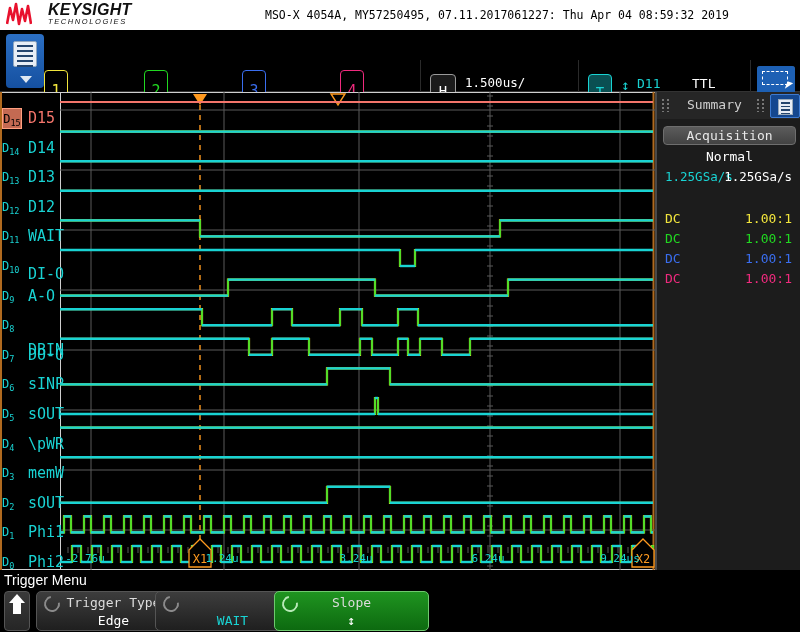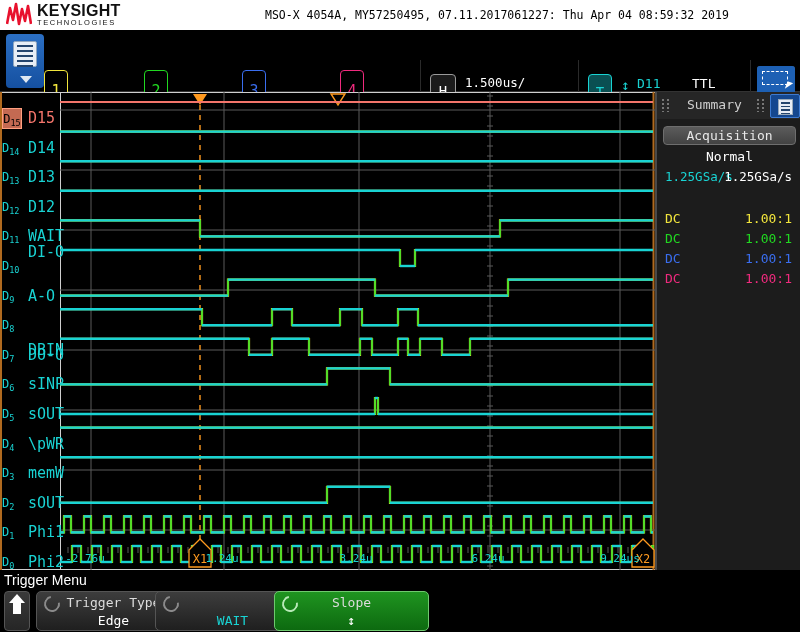--- a/index.html
+++ b/index.html
@@ -7,21 +7,21 @@
     width:800px; height:632px; background:#000;
     font-family:"DejaVu Sans Mono", monospace;
     overflow:hidden; position:relative;
   }
 
   
   #titlebar {
     position:absolute; left:0; top:0; width:800px; height:30px;
     background:#ffffff;
   }
-  #logo-wrap { position:absolute; left:6px; top:2px; display:flex; align-items:flex-end; gap:5px; }
+  #logo-wrap { position:absolute; left:6px; top:2px; display:flex; align-items:center; gap:16px;font-style:italic; }
   #logo-mark { width:26px; height:24px; }
   #logo-text { line-height:1; }
   #logo-name {
     font-family:"Liberation Sans", sans-serif;
     font-weight:bold; font-size:16px; color:#111; letter-spacing:.2px;
   }
   #logo-sub {
     font-family:"Liberation Sans", sans-serif;
     font-size:7.5px; color:#111; letter-spacing:1.6px;
   }
@@ -584,21 +584,21 @@
     <div class="ch-label red" style="top: 19px;">D15</div>
     <div class="ch-tag" style="top: 45.6px;"><span>D<sub>14</sub></span></div>
     <div class="ch-label" style="top: 48.6px;">D14</div>
     <div class="ch-tag" style="top: 75.2px;"><span>D<sub>13</sub></span></div>
     <div class="ch-label" style="top: 78.2px;">D13</div>
     <div class="ch-tag" style="top: 104.8px;"><span>D<sub>12</sub></span></div>
     <div class="ch-label" style="top: 107.8px;">D12</div>
     <div class="ch-tag" style="top: 134.4px;"><span>D<sub>11</sub></span></div>
     <div class="ch-label" style="top: 137.4px;">WAIT</div>
     <div class="ch-tag" style="top: 164px;"><span>D<sub>10</sub></span></div>
-    <div class="ch-label" style="top: 153px;">DI-O</div>
+    <div class="ch-label" style="top: 175px;">DI-O</div>
     <div class="ch-tag" style="top: 193.6px;"><span>D<sub>9</sub></span></div>
     <div class="ch-label" style="top: 196.6px;">A-O</div>
     <div class="ch-tag" style="top: 223.2px;"><span>D<sub>8</sub></span></div>
     <div class="ch-label" style="top: 226.2px; margin-top: 25px;">DBIN</div>
     <div class="ch-tag" style="top: 252.8px;"><span>D<sub>7</sub></span></div>
     <div class="ch-label" style="top: 255.8px;">DO-O</div>
     <div class="ch-tag" style="top: 282.4px;"><span>D<sub>6</sub></span></div>
     <div class="ch-label" style="top: 285.4px;">sINP</div>
     <div class="ch-tag" style="top: 312px;"><span>D<sub>5</sub></span></div>
     <div class="ch-label" style="top: 315px;">sOUT</div>

